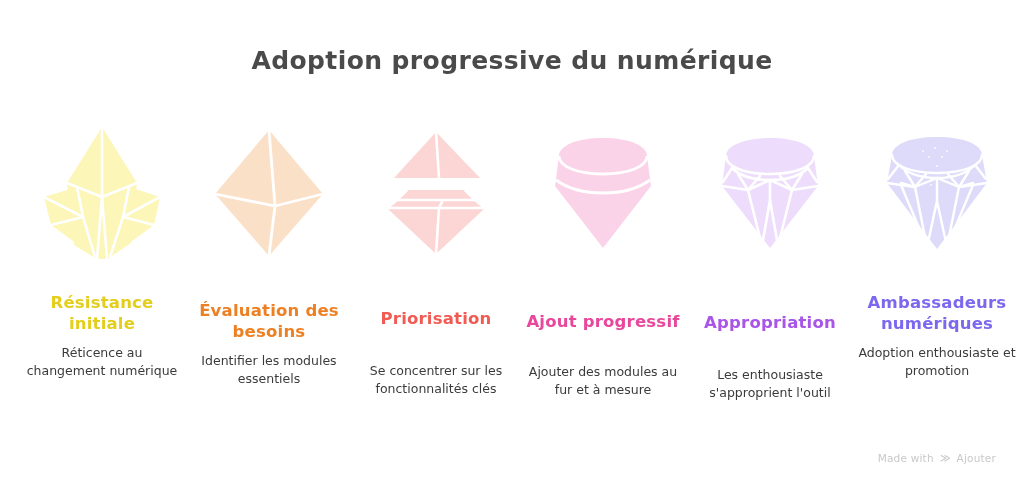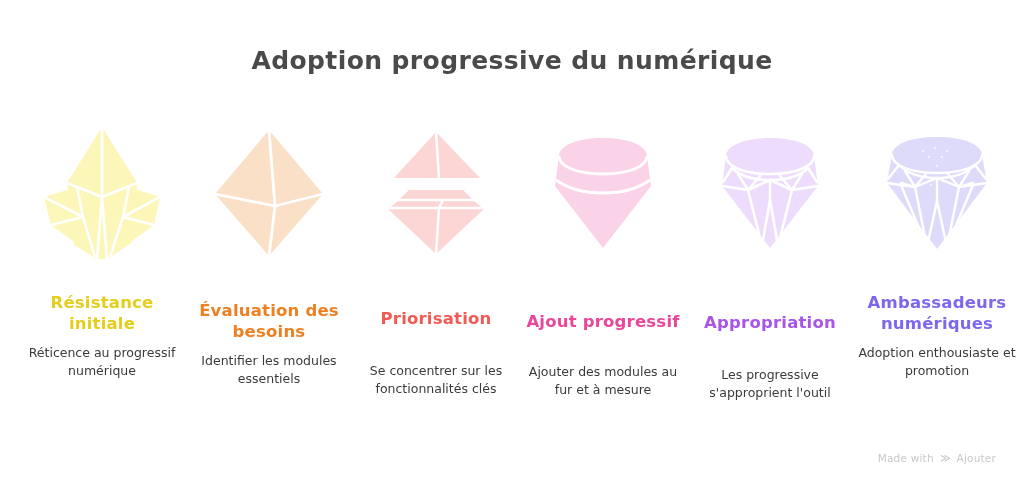--- a/index.html
+++ b/index.html
@@ -150,21 +150,21 @@
               <path d="M5,72 L44,92"></path>
               <path d="M44,92 L56,132"></path>
               <path d="M90,62 L84,92 L115,100"></path>
               <path d="M121,72 L84,92"></path>
               <path d="M84,92 L71,132"></path>
             </g>
           </g>
         </svg>
       </div>
       <div class="stage-label" style="color:#E3CE1B">Résistance initiale</div>
-      <div class="stage-desc">Réticence au progressif numérique</div>
+      <div class="stage-desc">Réticence au changement numérique</div>
     </div>
 
     <div class="stage s1">
       <div class="gem-wrap">
         <svg width="120" height="130" viewBox="0 0 120 130">
           <g>
             <polygon points="60,2 114,66 60,128 6,66" fill="#FBE0C8"></polygon>
             <g stroke="#ffffff" stroke-width="2.8" fill="none" stroke-linejoin="round">
               <path d="M60,2 L66,78"></path>
               <path d="M6,66 L66,78 L114,66"></path>
@@ -241,21 +241,21 @@
               <path d="M78,56 L104,52"></path>
               <path d="M34,56 L48,112"></path>
               <path d="M78,56 L64,112"></path>
               <path d="M56,46 L56,66"></path>
               <path d="M48,112 L56,66 L64,112"></path>
             </g>
           </g>
         </svg>
       </div>
       <div class="stage-label" style="color:#A855E8">Appropriation</div>
-      <div class="stage-desc">Les progressive s'approprient l'outil</div>
+      <div class="stage-desc">Les enthousiaste s'approprient l'outil</div>
     </div>
 
     <div class="stage s5">
       <div class="gem-wrap">
         <svg width="116" height="120" viewBox="0 0 116 120">
           <g>
             <path d="M58,4 C86,4 103,12 103,22 L108,50 C108,50 84,58 58,58 C32,58 8,50 8,50 L13,22 C13,12 30,4 58,4 Z" fill="#DEDBFA"></path>
             <polygon points="8,50 108,50 58,116" fill="#DEDBFA"></polygon>
             <g stroke="#ffffff" stroke-width="2.4" fill="none" stroke-linejoin="round" stroke-linecap="round">
               <path d="M13,22 C13,32 31,40 58,40 C85,40 103,32 103,22"></path>

